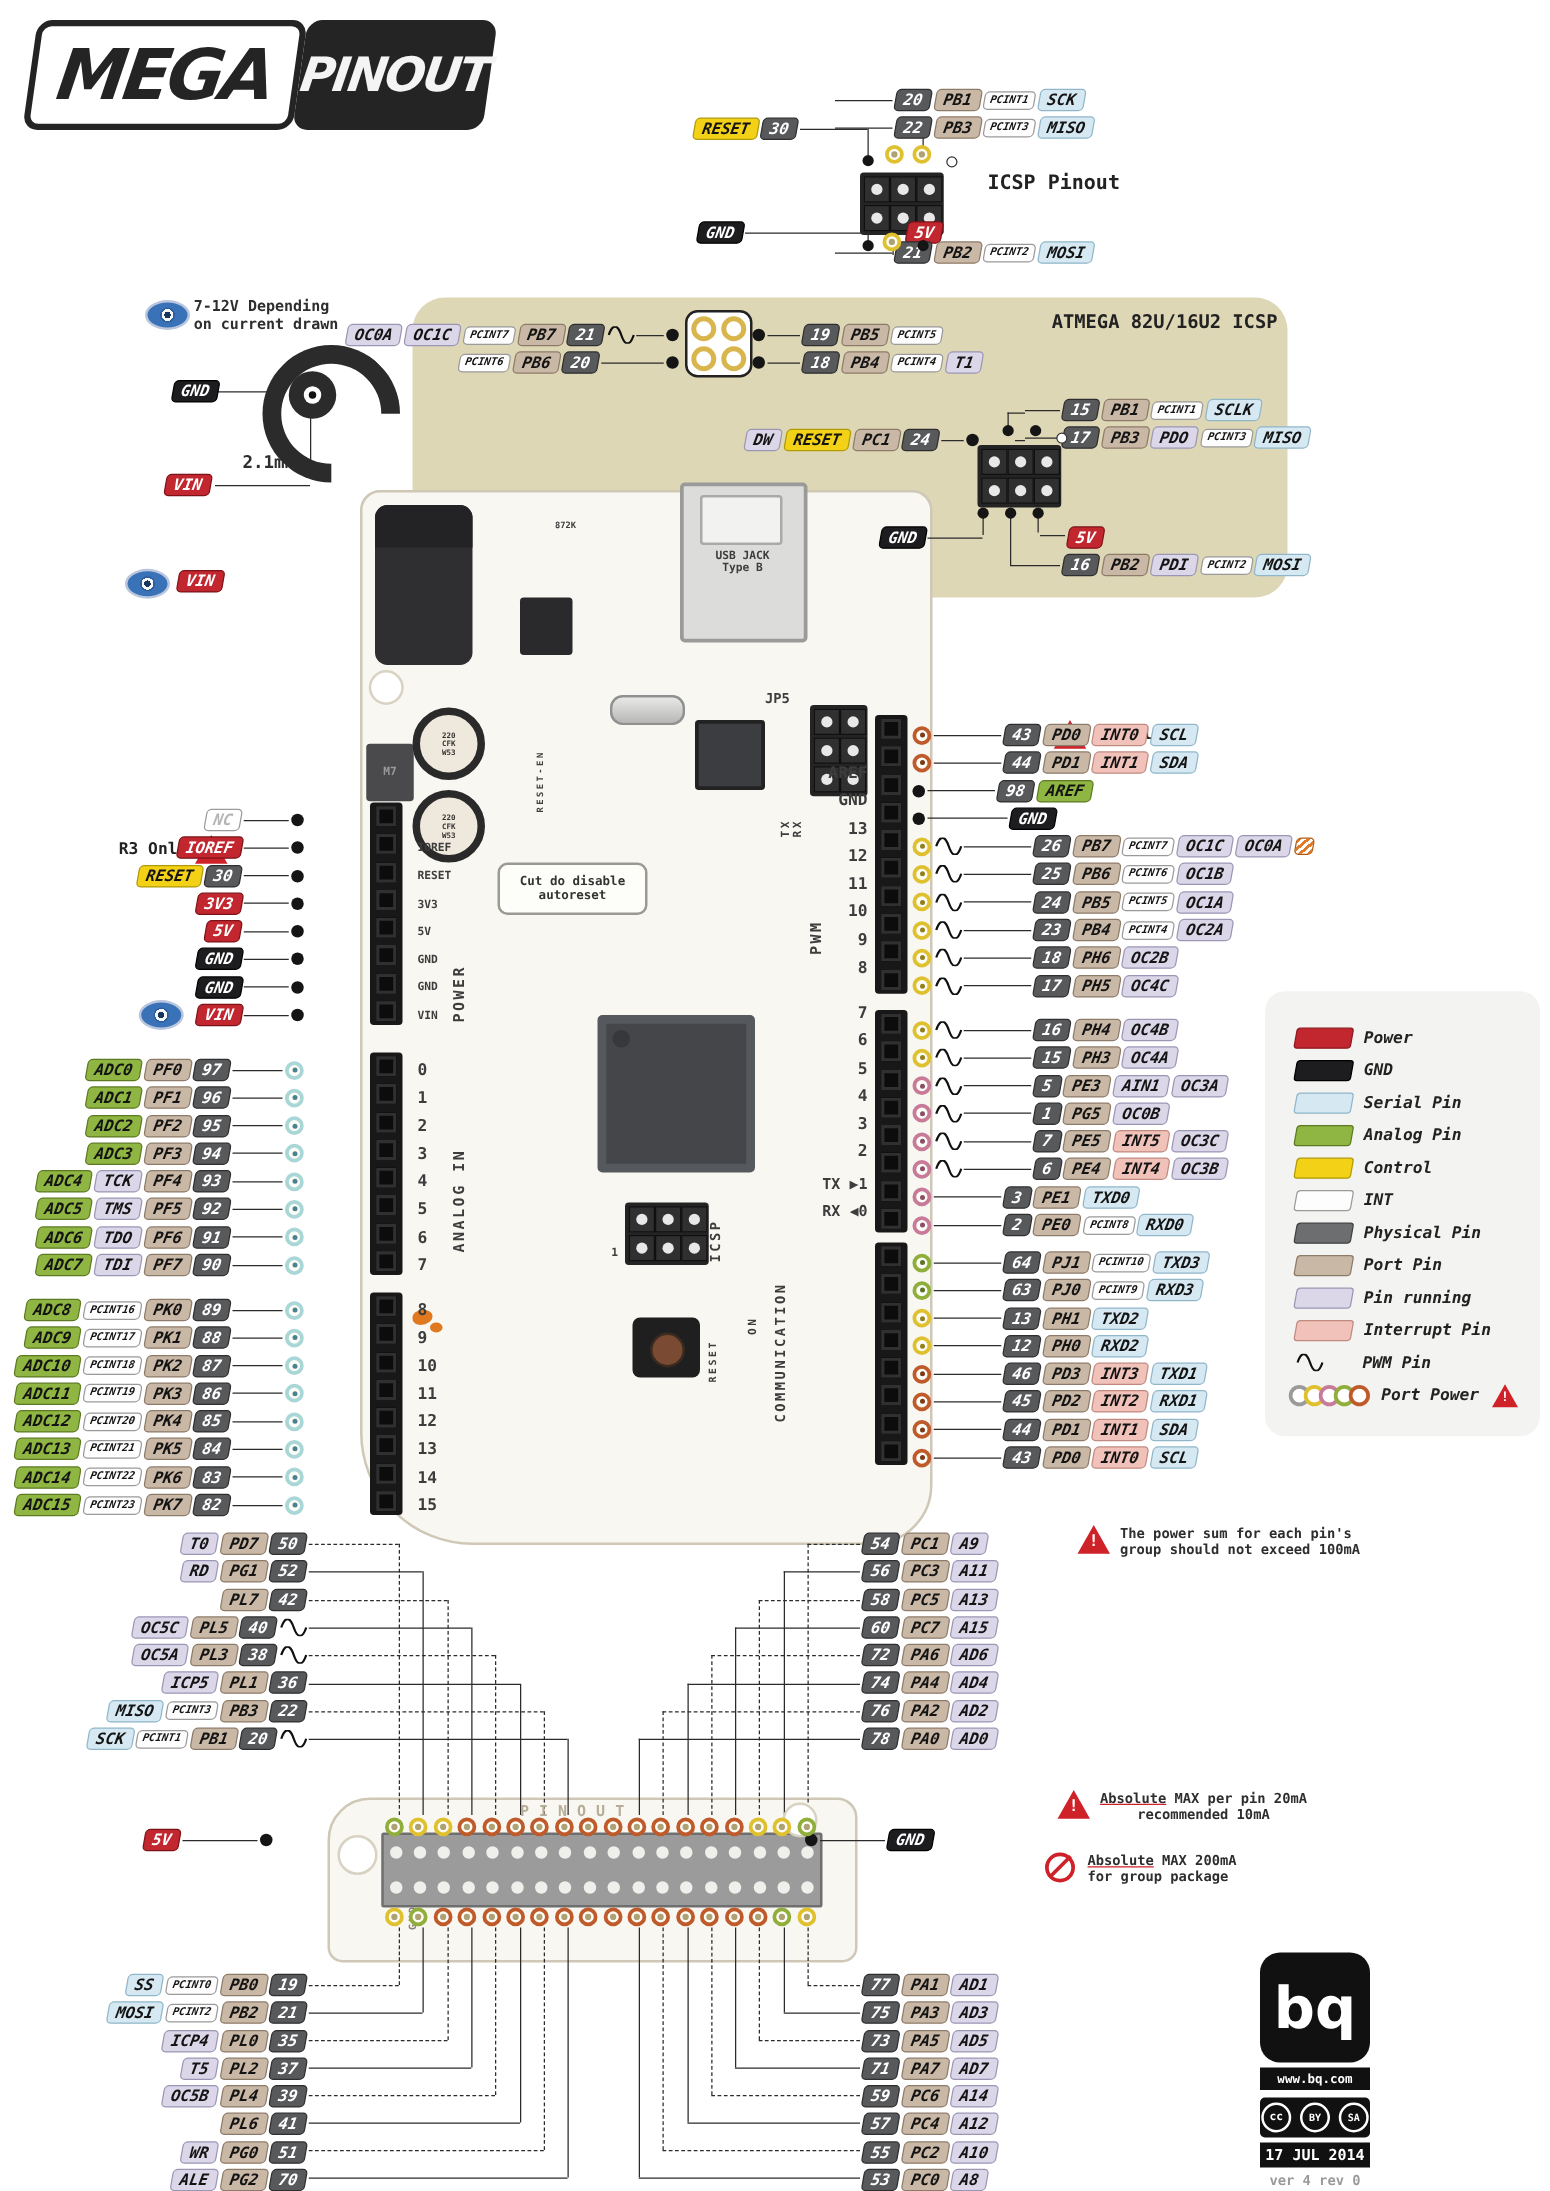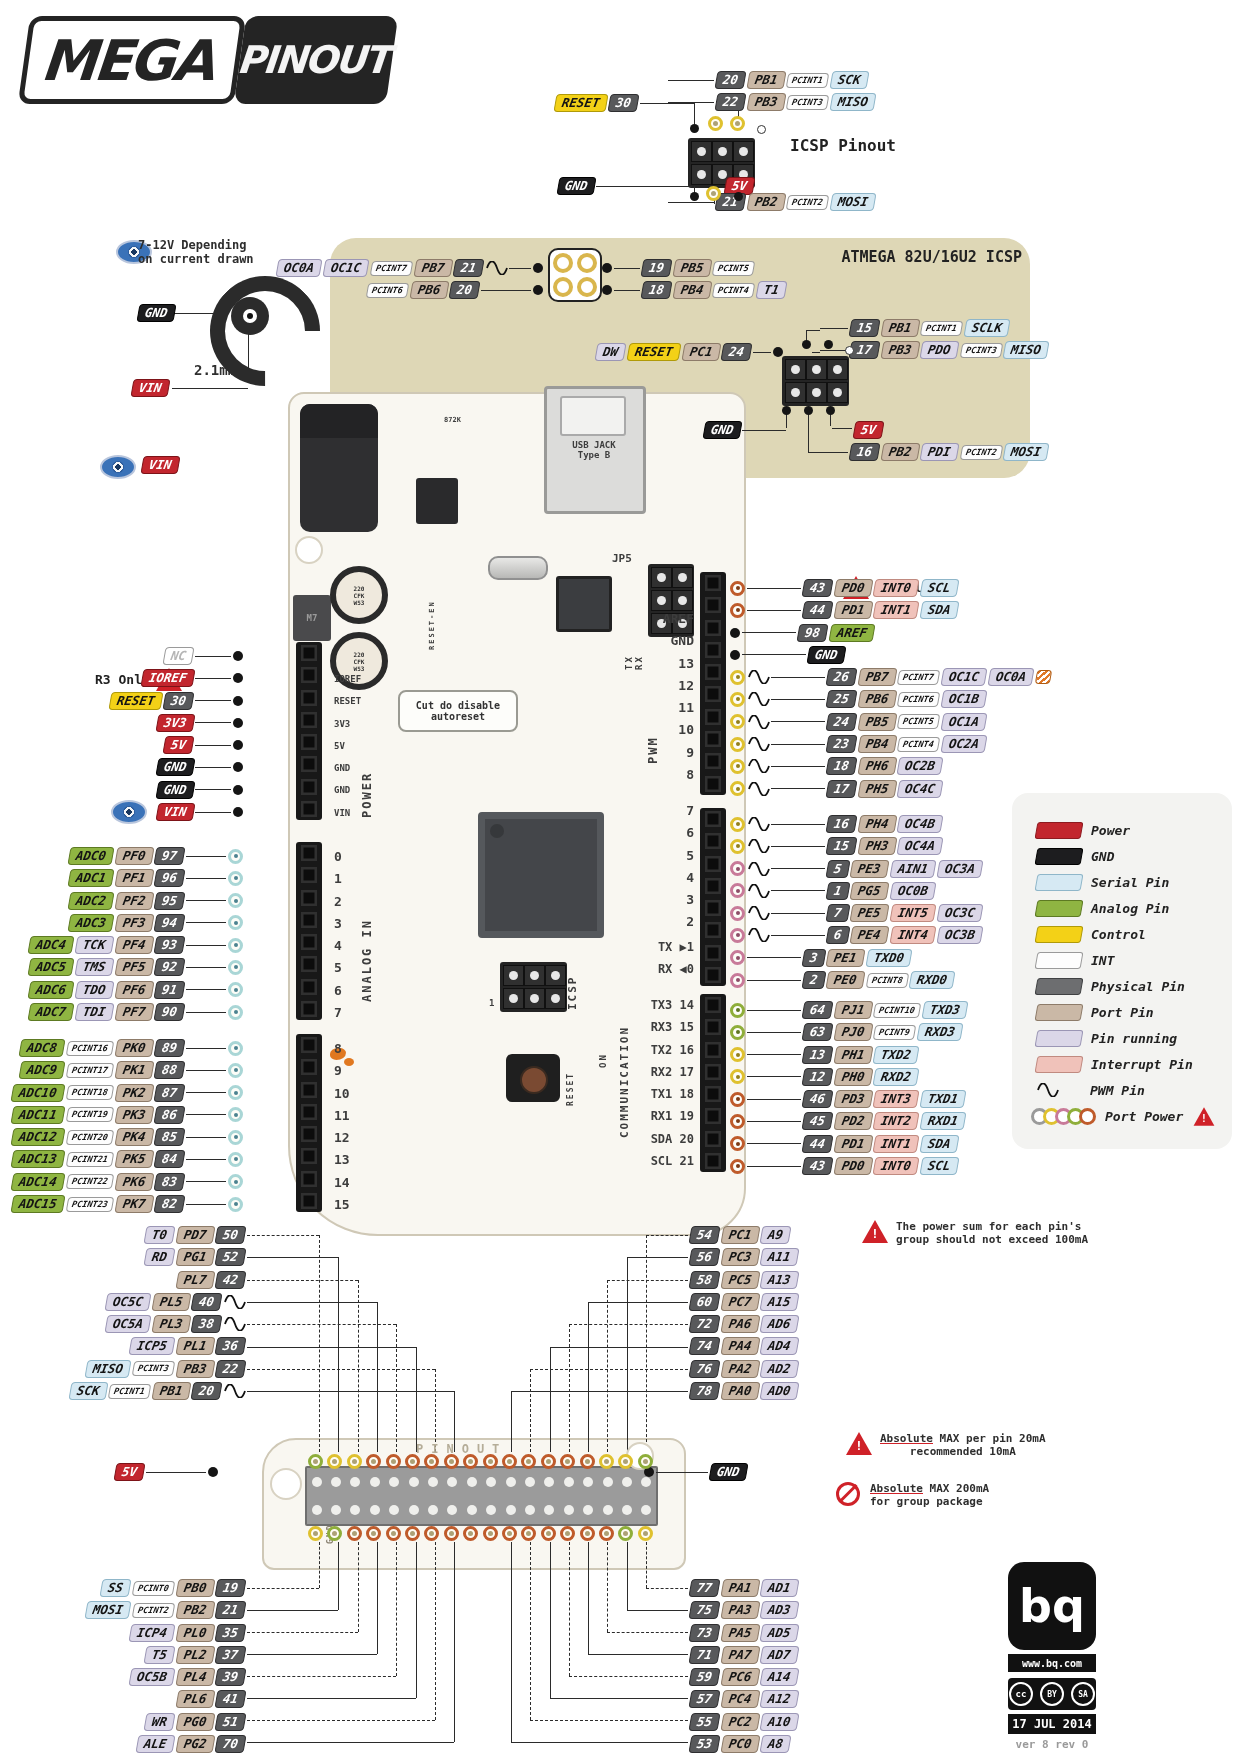--- a/index.html
+++ b/index.html
@@ -355,21 +355,21 @@
         <span class="chip t-port">PB2</span>
         <span class="chip t-fn">PDI</span>
         <span class="chip t-pc">PCINT2</span>
         <span class="chip t-ser">MOSI</span>
       </div>
     </div>
 
   <div class="abs" style="left:116px;top:240px;z-index:6">
       <span class="eye"></span>
     </div>
-  <div class="note" style="left:138px;top:238px;font:bold 12px 'DejaVu Sans Mono',monospace">7-12V Depending
+  <div class="note" style="left:155px;top:238px;font:bold 12px 'DejaVu Sans Mono',monospace">7-12V Depending
 on current drawn</div>
   <div class="rowgrp l" style="left:60px;top:303px;width:116px">
       <div class="prow">
         <span class="chip t-gnd">GND</span>
       </div>
     </div>
   <div class="rowgrp l" style="left:60px;top:378px;width:110px">
       <div class="prow">
         <span class="chip t-pwr">VIN</span>
       </div>
@@ -555,28 +555,20 @@
   <div class="silk vt" style="left:646px;top:700px;height:64px;font-size:12px">PWM</div>
   <div class="silk" style="left:668px;top:800px;width:26px;text-align:right;font-size:13px;line-height:22.3px">7
 6
 5
 4
 3
 2</div>
   <div class="silk" style="left:634px;top:936px;width:60px;text-align:right;font-size:12px;line-height:22.3px">TX ▶1
 RX ◀0</div>
   <div class="silk vt" style="left:618px;top:952px;height:186px;font-size:11px">COMMUNICATION</div>
-  <div class="silk" style="left:608px;top:994px;width:86px;text-align:right;font-size:12px;line-height:22.3px">TX3 14
-RX3 15
-TX2 16
-RX2 17
-TX1 18
-RX1 19
-SDA 20
-SCL 21</div>
 
   <div class="dh" id="dh">
       <i></i>
       <i></i>
       <i></i>
       <i></i>
       <i></i>
       <i></i>
       <i></i>
       <i></i>
@@ -1334,21 +1326,21 @@
   </div>
 
   <div class="footbox" style="left:1008px;top:1562px;width:88px;height:88px;border-radius:16px;font:bold 46px 'DejaVu Sans',sans-serif">bq</div>
   <div class="footbox" style="left:1008px;top:1654px;width:88px;height:18px;font:bold 10px 'DejaVu Sans Mono',monospace">www.bq.com</div>
   <div class="footbox" style="left:1008px;top:1678px;width:88px;height:32px;border-radius:4px;gap:7px">
     <span style="width:20px;height:20px;border:2px solid #fff;border-radius:50%;display:flex;align-items:center;justify-content:center;font:bold 9px 'DejaVu Sans Mono',monospace">cc</span>
     <span style="width:20px;height:20px;border:2px solid #fff;border-radius:50%;display:flex;align-items:center;justify-content:center;font:bold 8px 'DejaVu Sans Mono',monospace">BY</span>
     <span style="width:20px;height:20px;border:2px solid #fff;border-radius:50%;display:flex;align-items:center;justify-content:center;font:bold 8px 'DejaVu Sans Mono',monospace">SA</span>
   </div>
   <div class="footbox" style="left:1008px;top:1714px;width:88px;height:20px;font:bold 12px 'DejaVu Sans Mono',monospace">17 JUL 2014</div>
-  <div class="abs" style="left:1008px;top:1738px;width:88px;text-align:center;font:bold 11px 'DejaVu Sans Mono',monospace;color:#9a9a9a">ver 8 rev 0</div>
+  <div class="abs" style="left:1008px;top:1738px;width:88px;text-align:center;font:bold 11px 'DejaVu Sans Mono',monospace;color:#9a9a9a">ver 4 rev 0</div>
 
   <div id="marks">
       <span style="position: absolute; width: 9px; height: 9px; border-radius: 50%; background: rgb(21, 21, 21); z-index: 7; left: 689.5px; top: 123.5px;"></span>
       <span class="ring" style="left: 708px; top: 116px; border-color: rgb(223, 193, 47);"></span>
       <span class="ring" style="left: 730px; top: 116px; border-color: rgb(223, 193, 47);"></span>
       <span class="mark" style="left: 757px; top: 125px;"></span>
       <span style="position: absolute; width: 9px; height: 9px; border-radius: 50%; background: rgb(21, 21, 21); z-index: 7; left: 689.5px; top: 191.5px;"></span>
       <span class="ring" style="left: 706px; top: 186px; border-color: rgb(223, 193, 47);"></span>
       <span style="position: absolute; width: 9px; height: 9px; border-radius: 50%; background: rgb(21, 21, 21); z-index: 7; left: 733.5px; top: 191.5px;"></span>
       <span style="position: absolute; width: 9px; height: 9px; border-radius: 50%; background: rgb(21, 21, 21); z-index: 7; left: 801.5px; top: 339.5px;"></span>

